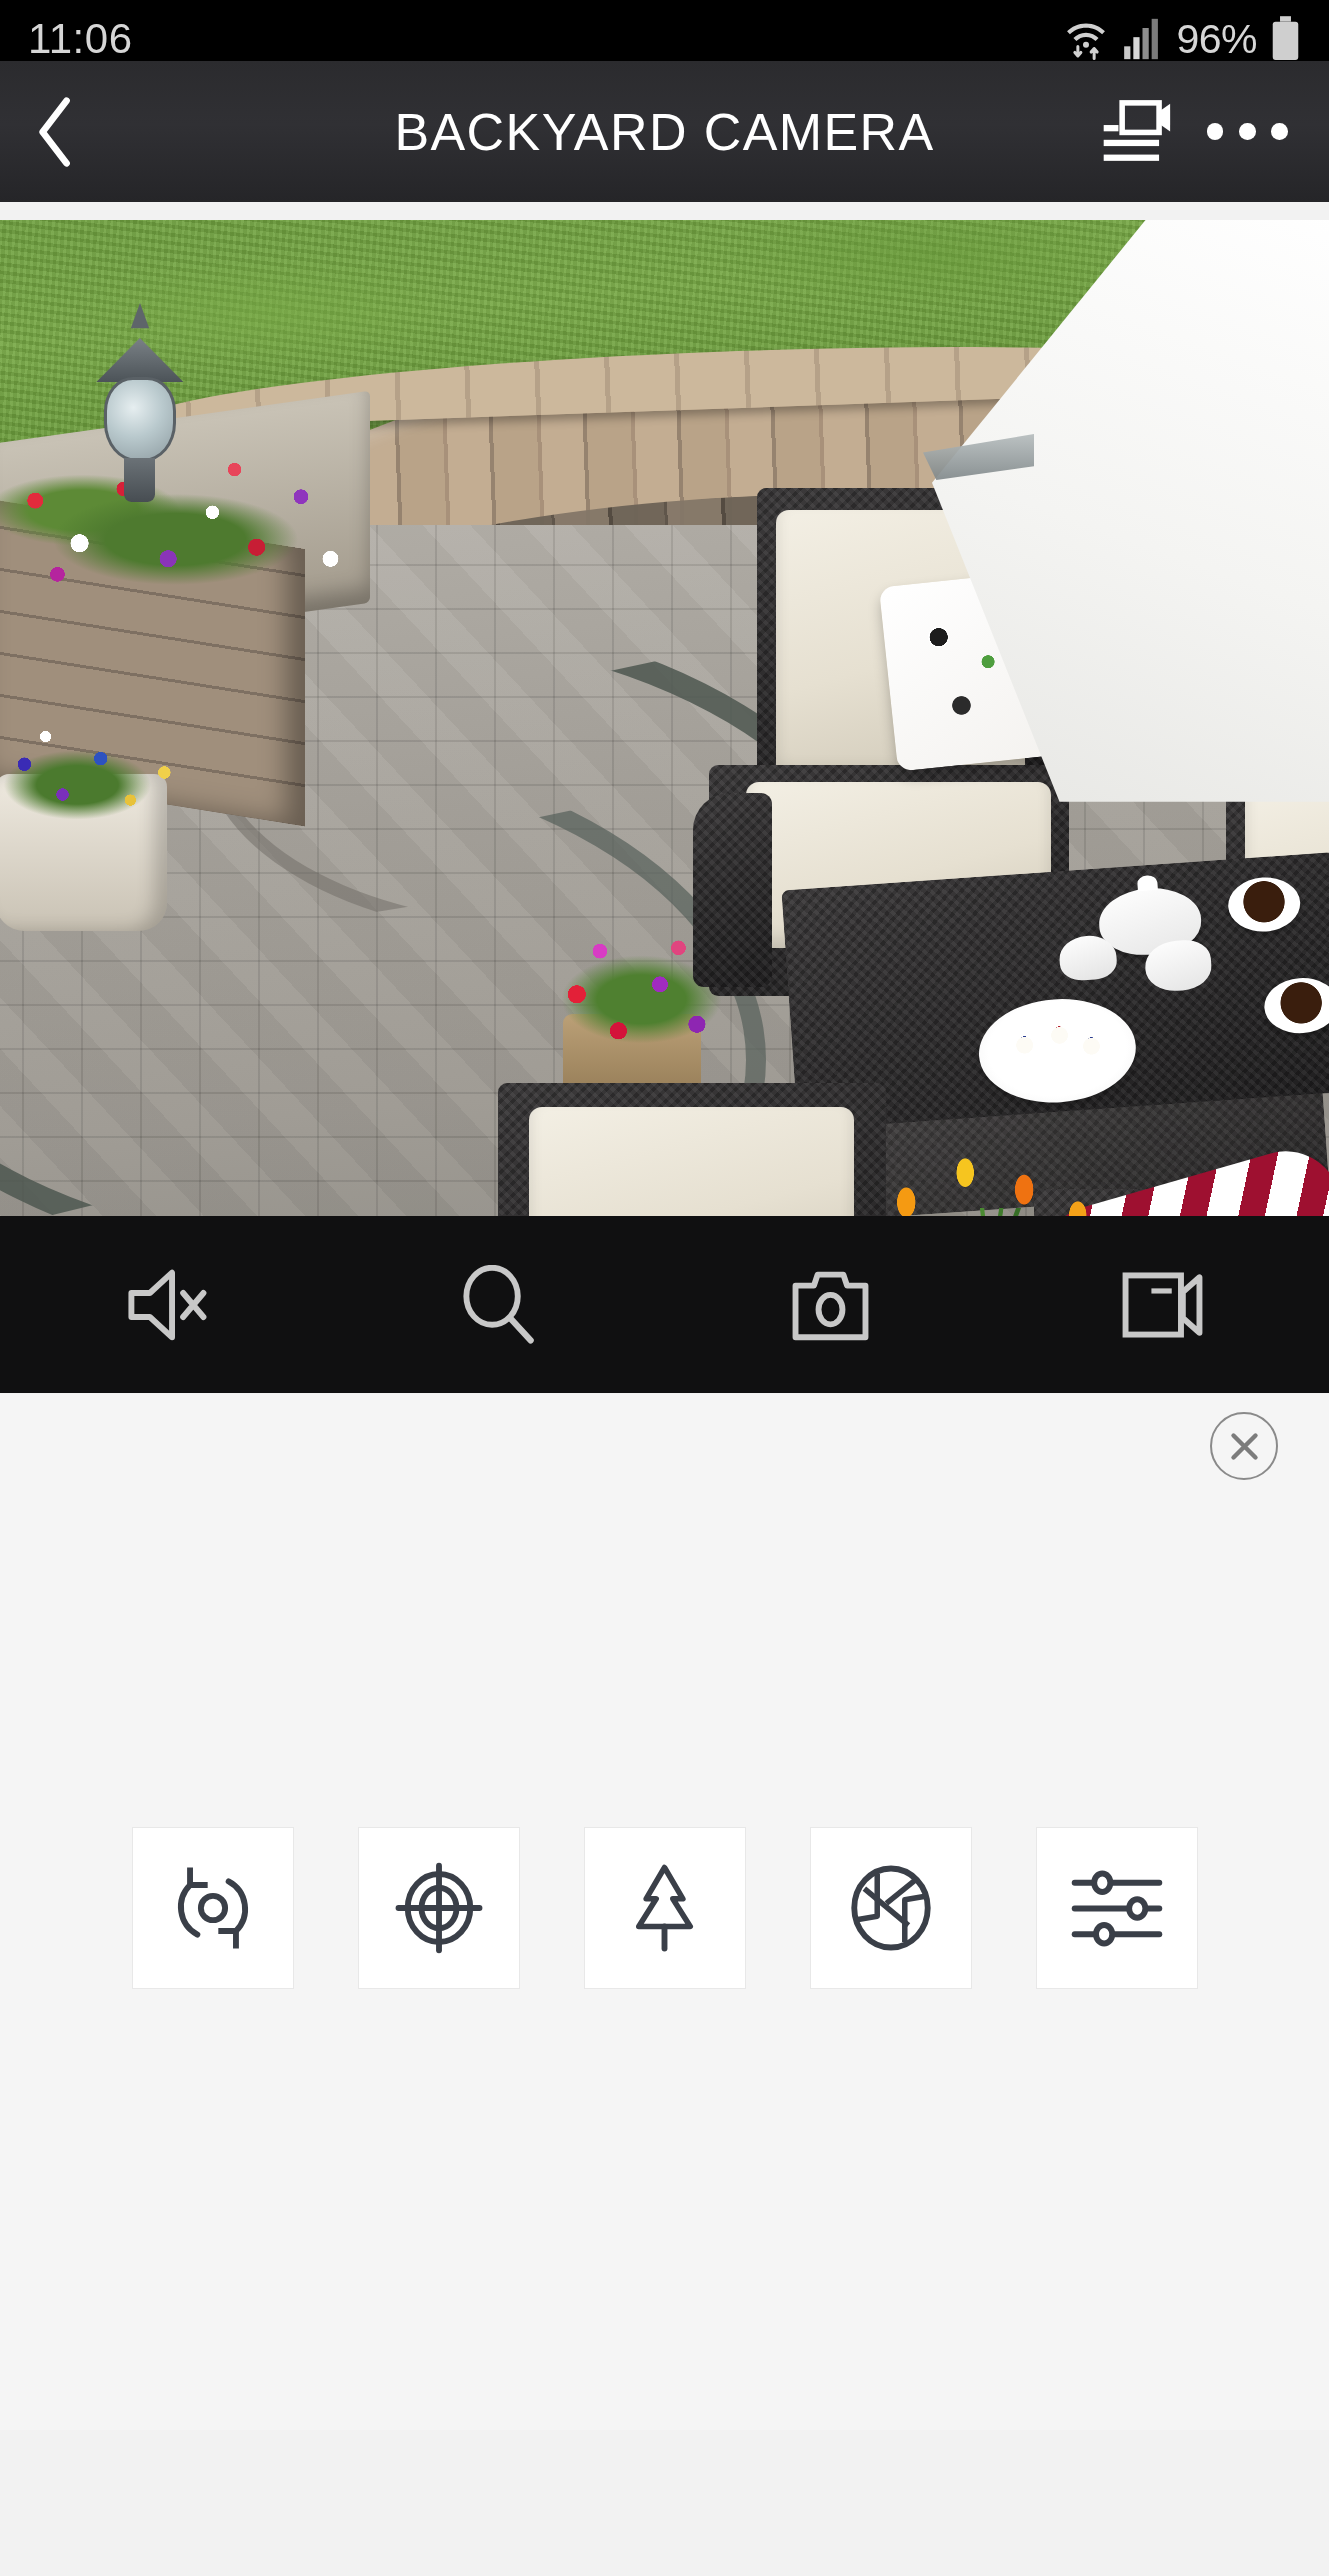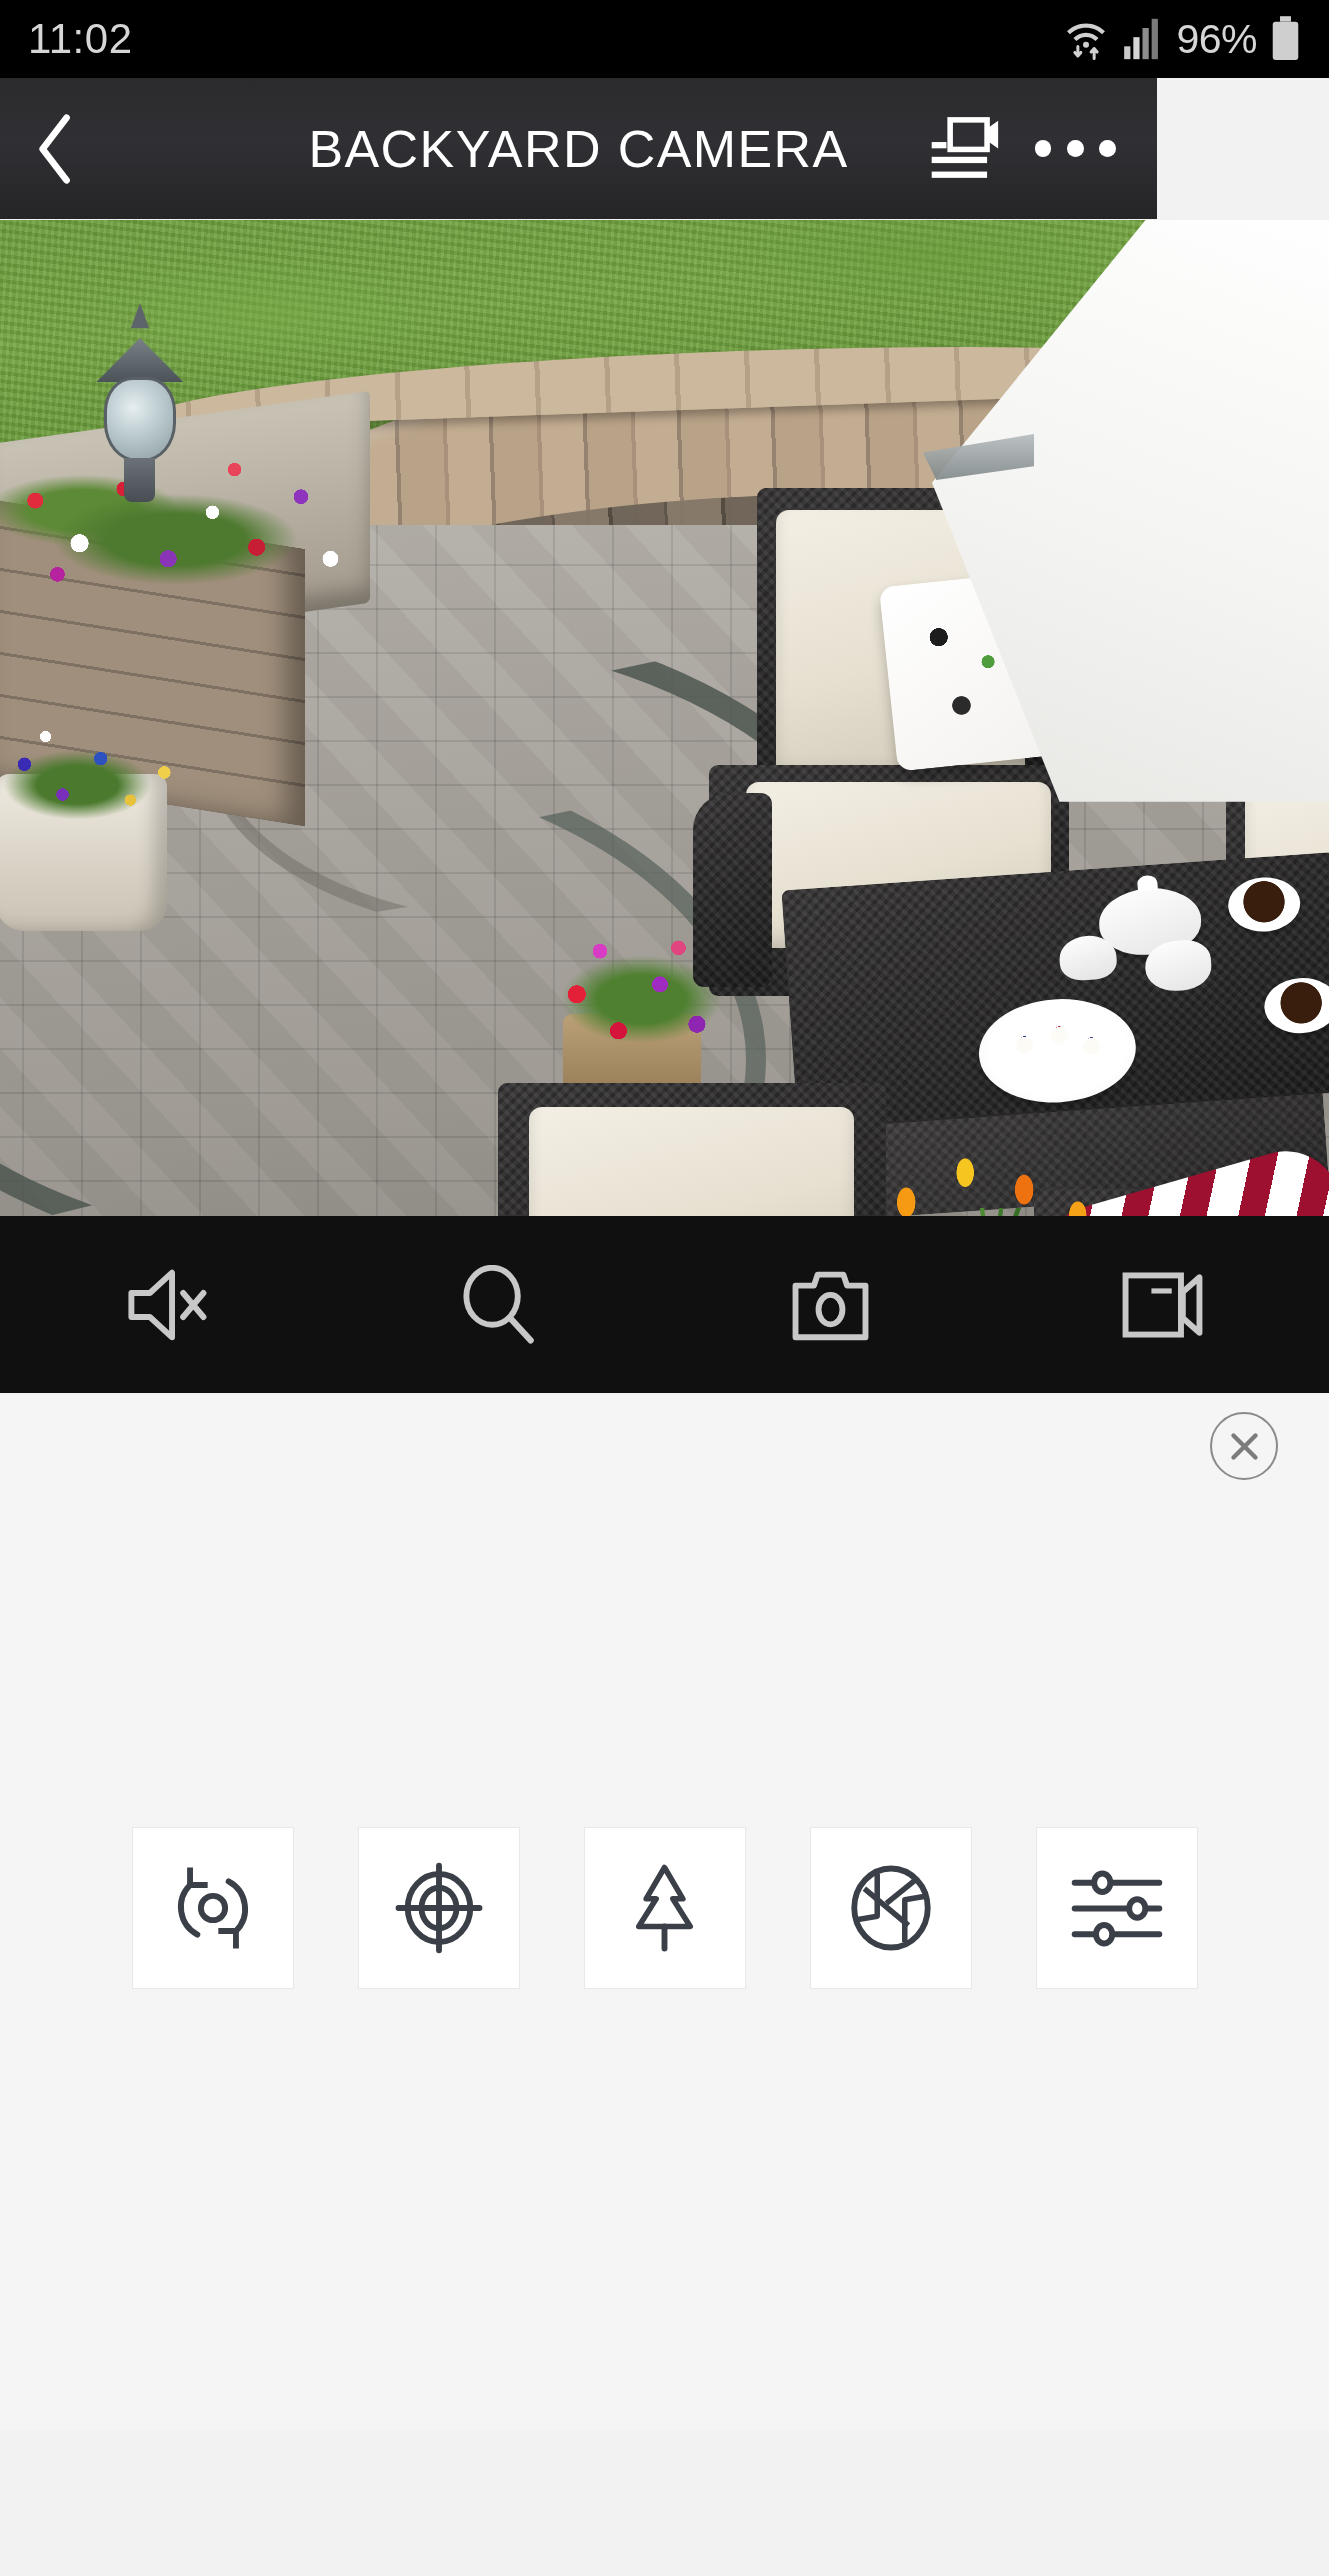--- a/index.html
+++ b/index.html
@@ -39,22 +39,22 @@
   .status-battery-text {
     color: #d6d6d6;
     font-size: 41px;
     font-weight: 400;
     letter-spacing: -0.5px;
   }
   .ic { display: block; }
 
   
   .titlebar {
-    position: absolute; top: 78px; left: 0;
-    width: 1157px; height: 141px;
+    position: absolute; top: 61px; left: 0;
+    width: 1329px; height: 141px;
     background: linear-gradient(180deg,#2b2b2e 0%, #303034 45%, #252528 100%);
     display: flex; align-items: center;
   }
   .back-btn {
     width: 111px; height: 141px;
     display: flex; align-items: center; justify-content: center;
     cursor: pointer;
   }
   .title-text {
     position: absolute;
@@ -476,21 +476,21 @@
     width:222px; height:13px; background:#00346b; display:none;
   }
   .tab.active .indicator{ display:block; }
 </style>
 </head>
 <body>
 
 <div class="phone">
 
   <div class="statusbar">
-    <span class="status-time">11:02</span>
+    <span class="status-time">11:06</span>
     <div class="status-right">
       <span>
         <svg class="ic" width="46" height="48" viewBox="0 0 26 26">
           <path d="M13 4.2C8.6 4.2 4.8 6 2.3 8.6l1.6 1.7C6 8.1 9.3 6.6 13 6.6s7 1.5 9.1 3.7l1.6-1.7C21.2 6 17.4 4.2 13 4.2z" fill="#d0d0d0"></path>
           <path d="M13 9.4c-2.9 0-5.4 1.2-7.1 3l1.7 1.7c1.3-1.4 3.2-2.3 5.4-2.3s4.1.9 5.4 2.3l1.7-1.7c-1.7-1.8-4.2-3-7.1-3z" fill="#d0d0d0"></path>
           <circle cx="13" cy="16.2" r="1.7" fill="#d0d0d0"></circle>
           <path d="M8.4 17.2v5.2M8.4 22.6l-1.7-2M8.4 22.6l1.7-2" stroke="#d0d0d0" stroke-width="1.7" fill="none" stroke-linecap="round"></path>
           <path d="M17.6 24v-5.2M17.6 18.4l-1.7 2M17.6 18.4l1.7 2" stroke="#d0d0d0" stroke-width="1.7" fill="none" stroke-linecap="round"></path>
         </svg>
       </span>

